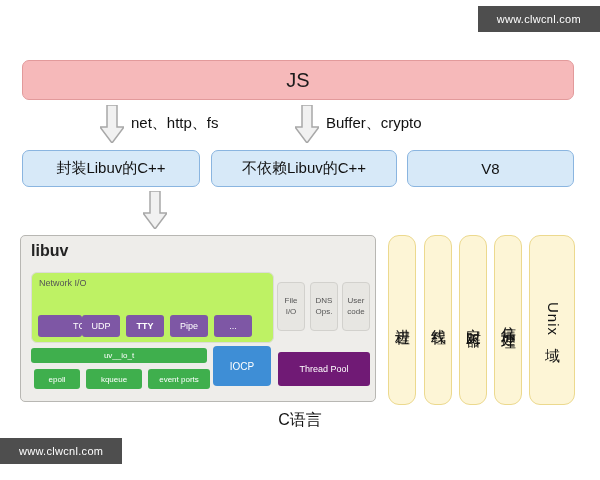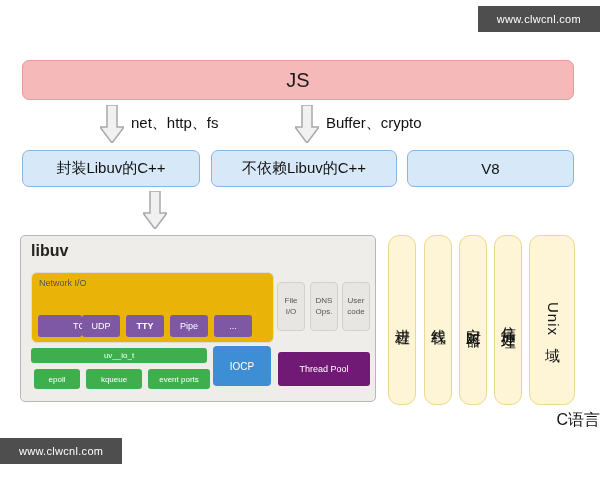--- a/index.html
+++ b/index.html
@@ -30,21 +30,21 @@
   .mid-1 { left:22px;  width:178px; }
   .mid-2 { left:211px; width:186px; }
   .mid-3 { left:407px; width:167px; }
 
   .libuv { position:absolute; left:20px; top:235px; width:356px; height:167px;
            background:#eeedea; border:1px solid #b8b7b3; border-radius:5px; }
   .libuv-title { position:absolute; left:10px; top:6px; font-size:16px;
                  font-weight:bold; color:#222; }
 
   .netio { position:absolute; left:10px; top:36px; width:243px; height:71px;
-           background:#eab308; border:1px solid #dcdcd8; border-radius:6px; }
+           background:#bef264; border:1px solid #dcdcd8; border-radius:6px; }
   .netio-label { position:absolute; left:7px; top:5px; font-size:9px; color:#555; }
   .chip { position:absolute; top:42px; height:22px; width:38px; background:#7e57a5;
           border-radius:3px; color:#fff; font-size:9px; display:flex;
           align-items:center; justify-content:center; }
   .chip-0 { left:6px;padding-left:44px; } .chip-1 { left:50px; } .chip-2 { left:94px;font-weight:bold; }
   .chip-3 { left:138px; } .chip-4 { left:182px; }
 
   .side-box { position:absolute; top:46px; width:28px; height:49px;
               background:#e7e6e2; border:1px solid #d2d1cd; border-radius:4px;
               display:flex; flex-direction:column; align-items:center;
@@ -71,21 +71,21 @@
   .vbox { position:absolute; top:235px; height:170px; background:#fdf5d6;
           border:1px solid #ecd98e; border-radius:11px; display:flex;
           align-items:center; justify-content:center; font-size:15px; color:#111;
           writing-mode:vertical-rl; letter-spacing:3px; }
   .vb-0 { left:388px; width:28px; }
   .vb-1 { left:424px; width:28px; }
   .vb-2 { left:459px; width:28px; }
   .vb-3 { left:494px; width:28px; }
   .vb-4 { left:529px; width:46px; letter-spacing:1px; }
 
-  .c-label { position:absolute; left:0; top:410px; width:600px; text-align:right;
+  .c-label { position:absolute; left:0; top:410px; width:600px; text-align:center;
              font-size:16px; color:#111; }
 </style>
 </head>
 <body>
 
 <div class="page">
 
   <div class="watermark wm-top">www.clwcnl.com</div>
 
   <div class="js-box">JS</div>

